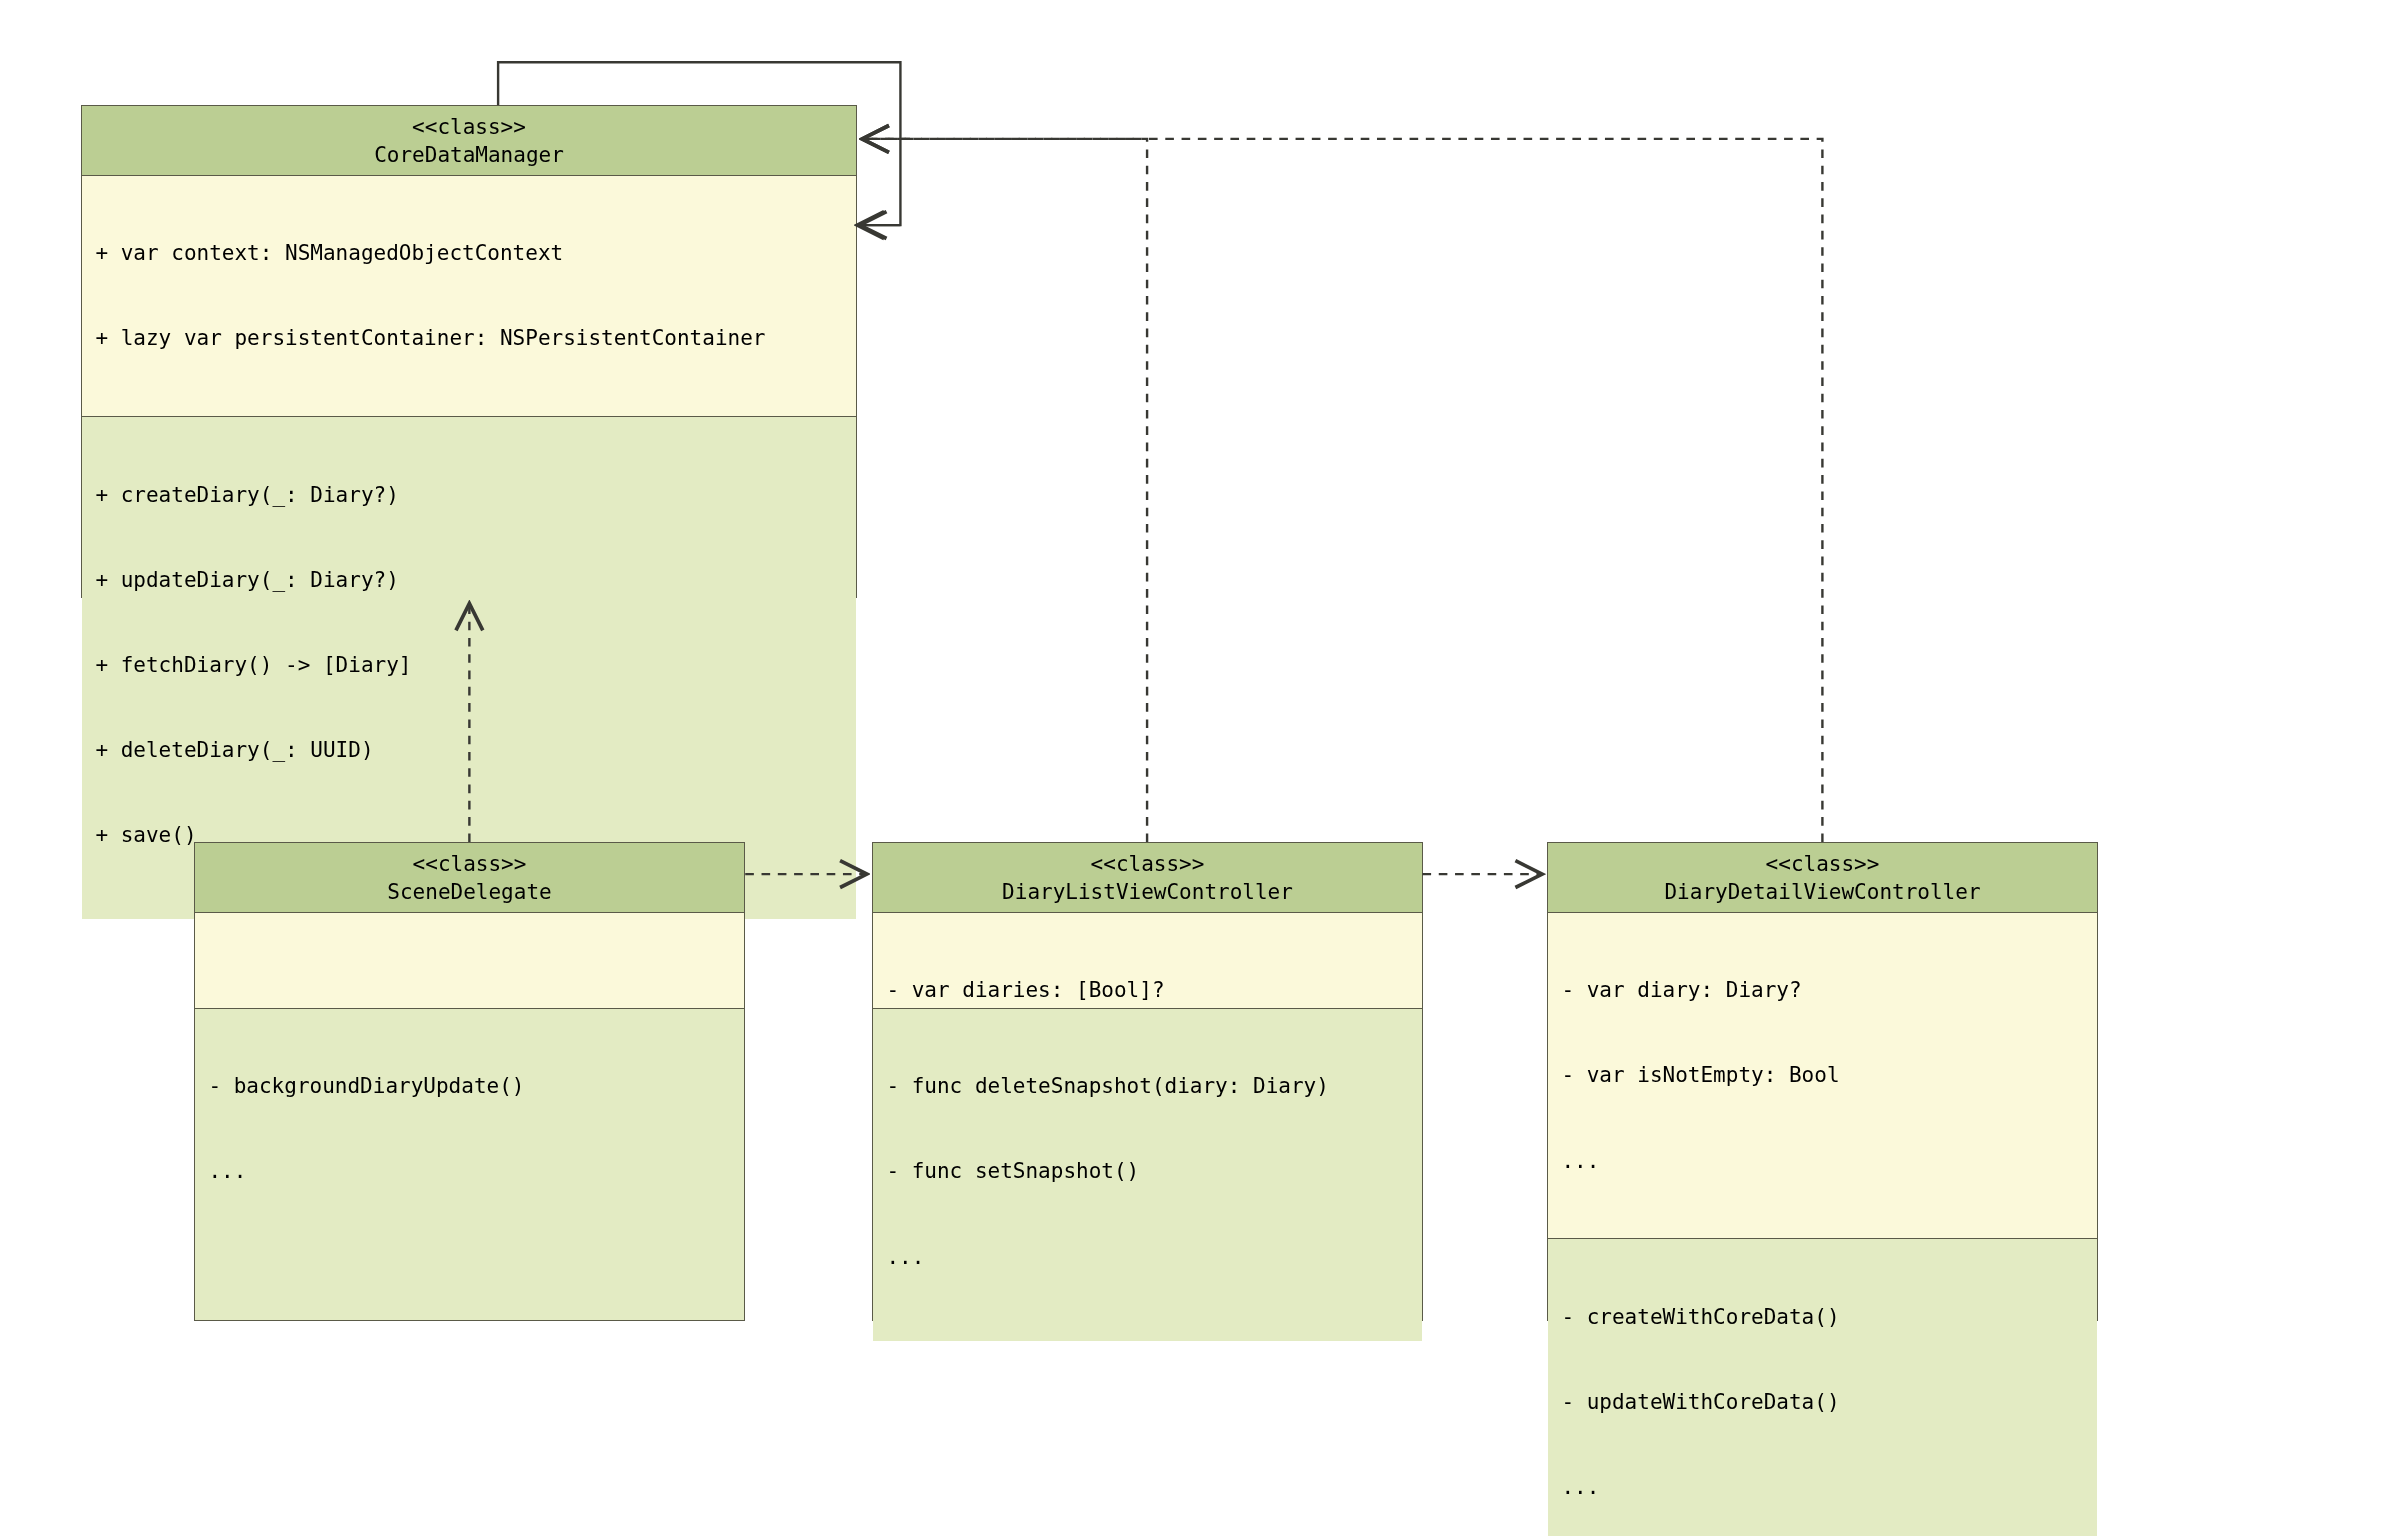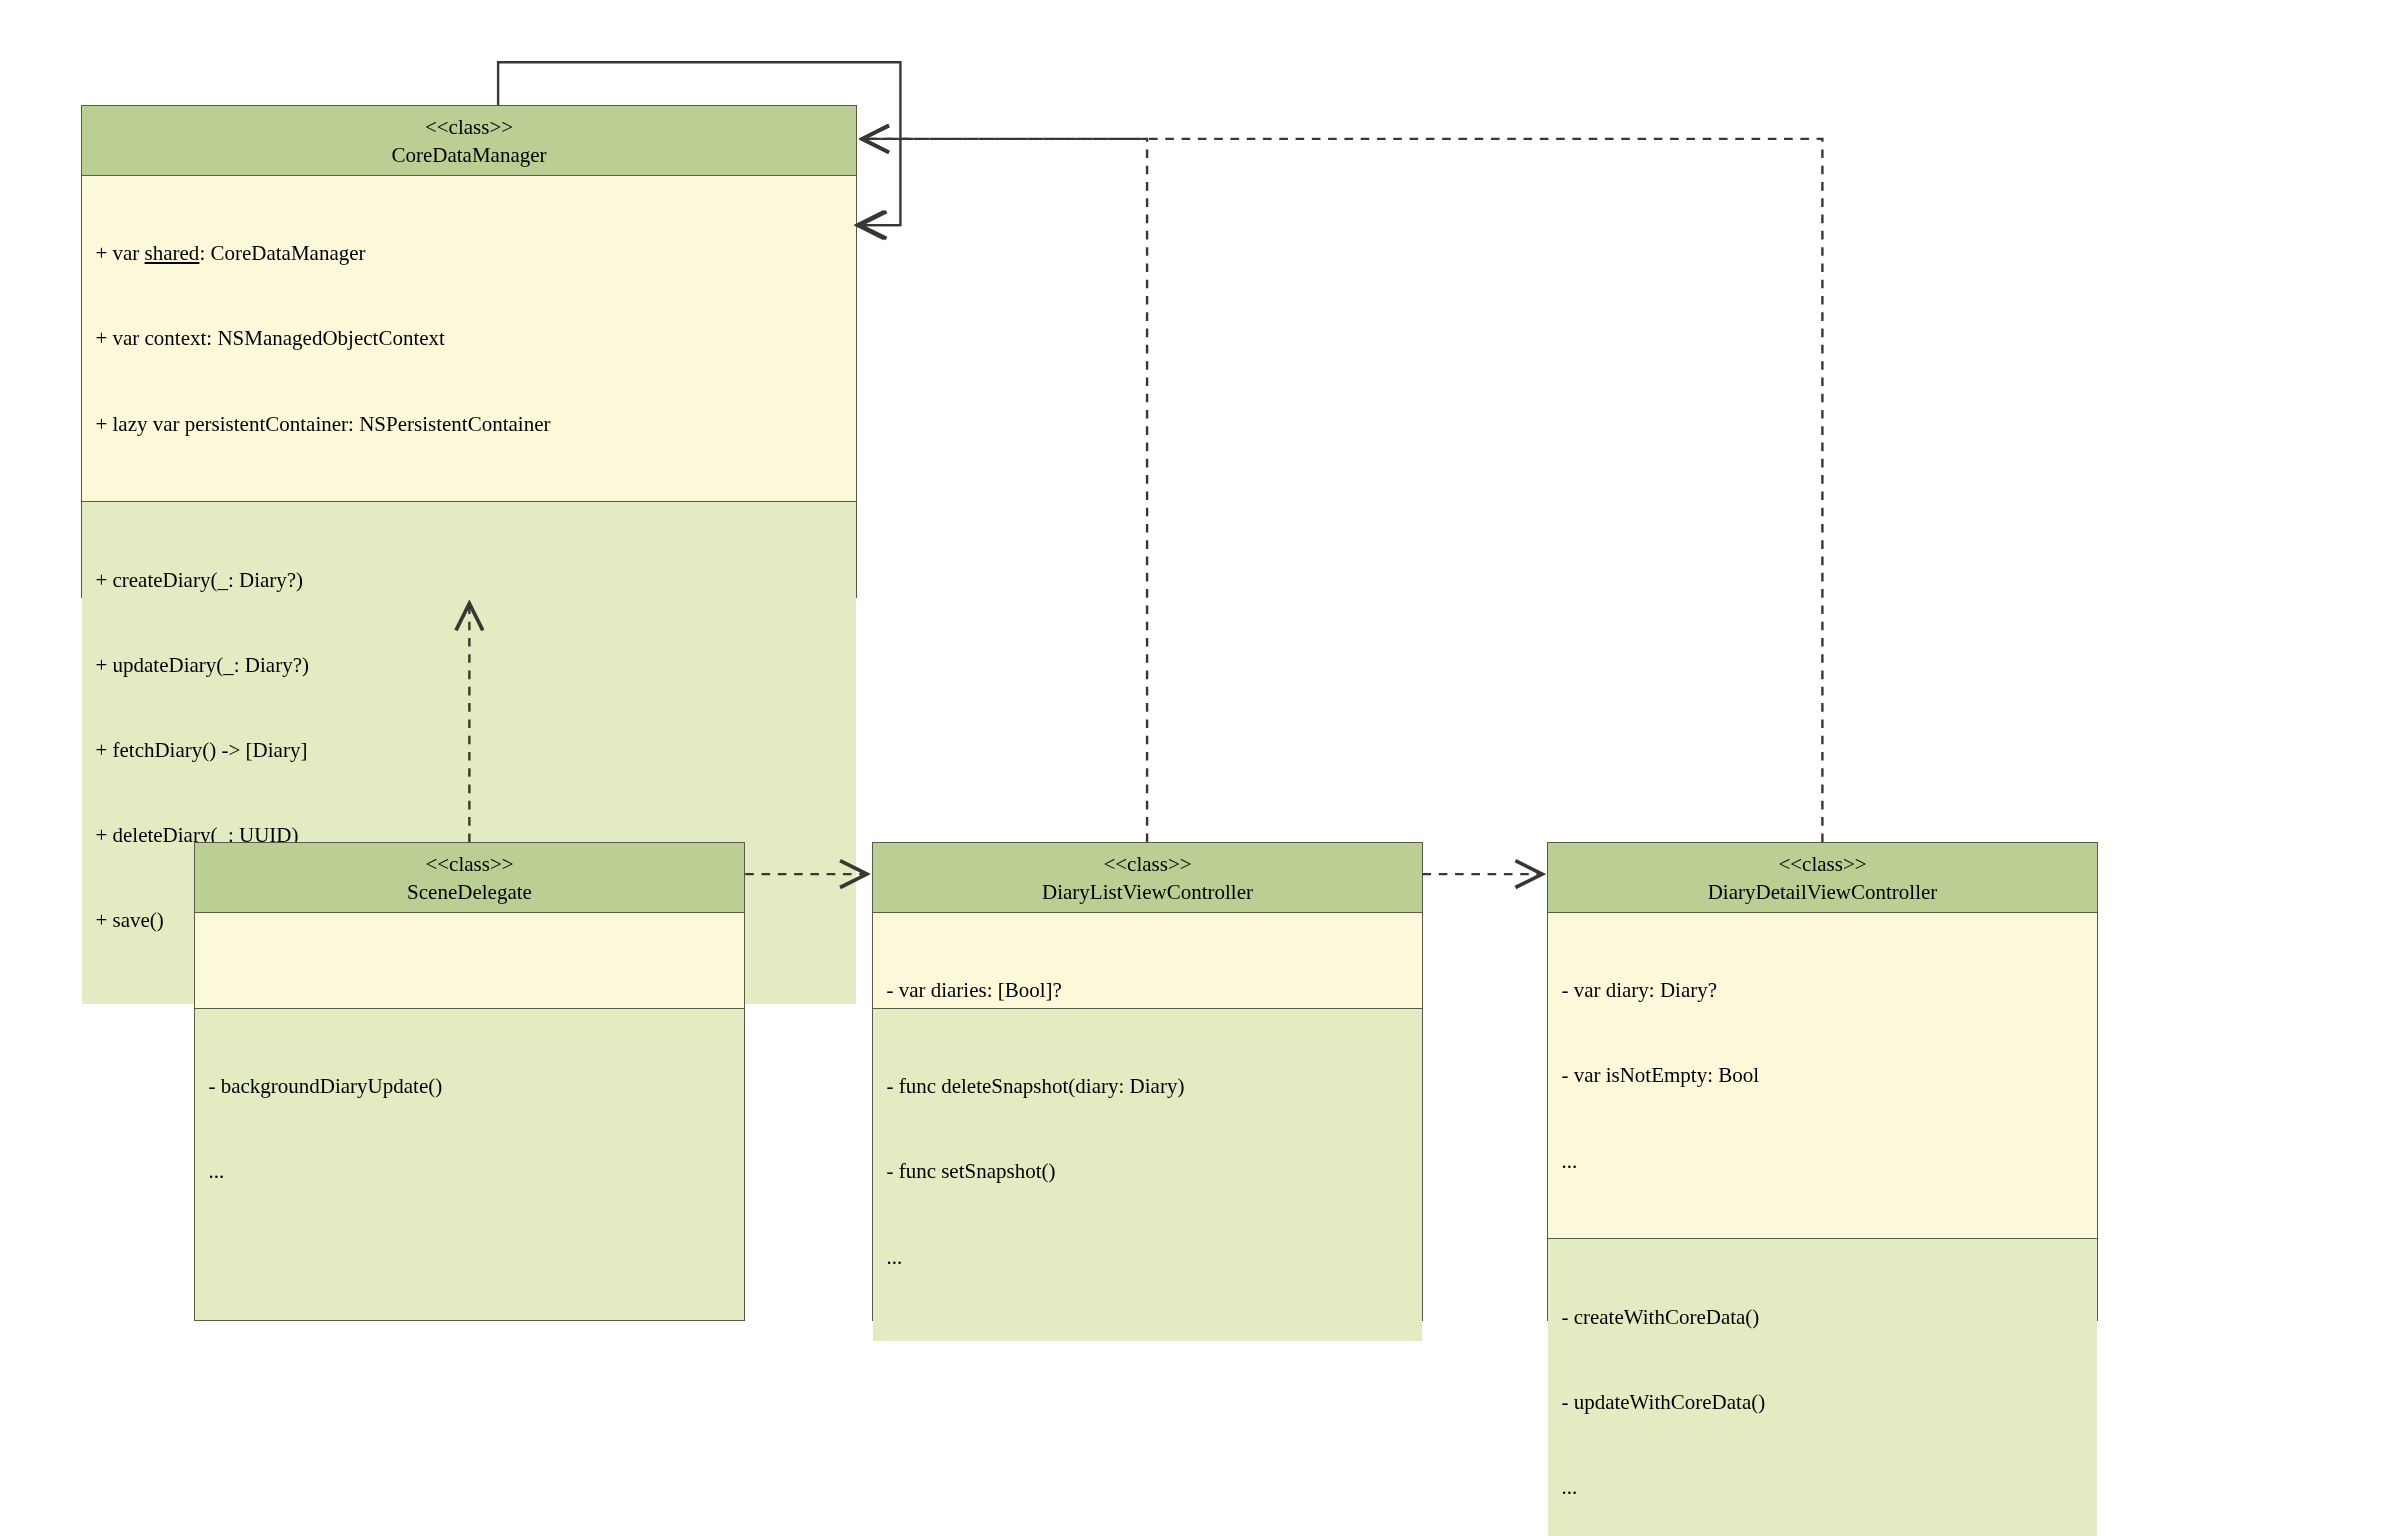--- a/index.html
+++ b/index.html
@@ -9,21 +9,20 @@
     font-family: ui-monospace, 'SF Mono', Menlo, Consolas, monospace;
     background: #ffffff;
     width: 2389px;
     height: 1536px;
     position: relative;
   }
   #canvas {
     position: relative;
     width: 2389px;
     height: 1536px;
-    font-family: Liberation Serif, serif;
   }
 
   .class-box {
     position: absolute;
     border: 1px solid #5a5a48;
     display: flex;
     flex-direction: column;
     font-size: 21px;
     line-height: 1.35;
   }
@@ -69,21 +68,20 @@
 <body>
 
 <div id="canvas">
 
   <div class="class-box" style="left:81px; top:105px; width:776px; height:493px;">
     <div class="class-header">
       <span class="stereotype">&lt;&lt;class&gt;&gt;</span>
       <span class="classname">CoreDataManager</span>
     </div>
     <div class="class-attrs">
-      <span class="attr-line"><span>+ var </span><span class="underline">shared</span><span>: CoreDataManager</span></span>
       <span class="attr-line">+ var context: NSManagedObjectContext</span>
       <span class="attr-line">+ lazy var persistentContainer: NSPersistentContainer</span>
     </div>
     <div class="class-ops">
       <span class="op-line">+ createDiary(_: Diary?)</span>
       <span class="op-line">+ updateDiary(_: Diary?)</span>
       <span class="op-line">+ fetchDiary() -&gt; [Diary]</span>
       <span class="op-line">+ deleteDiary(_: UUID)</span>
       <span class="op-line">+ save()</span>
     </div>

